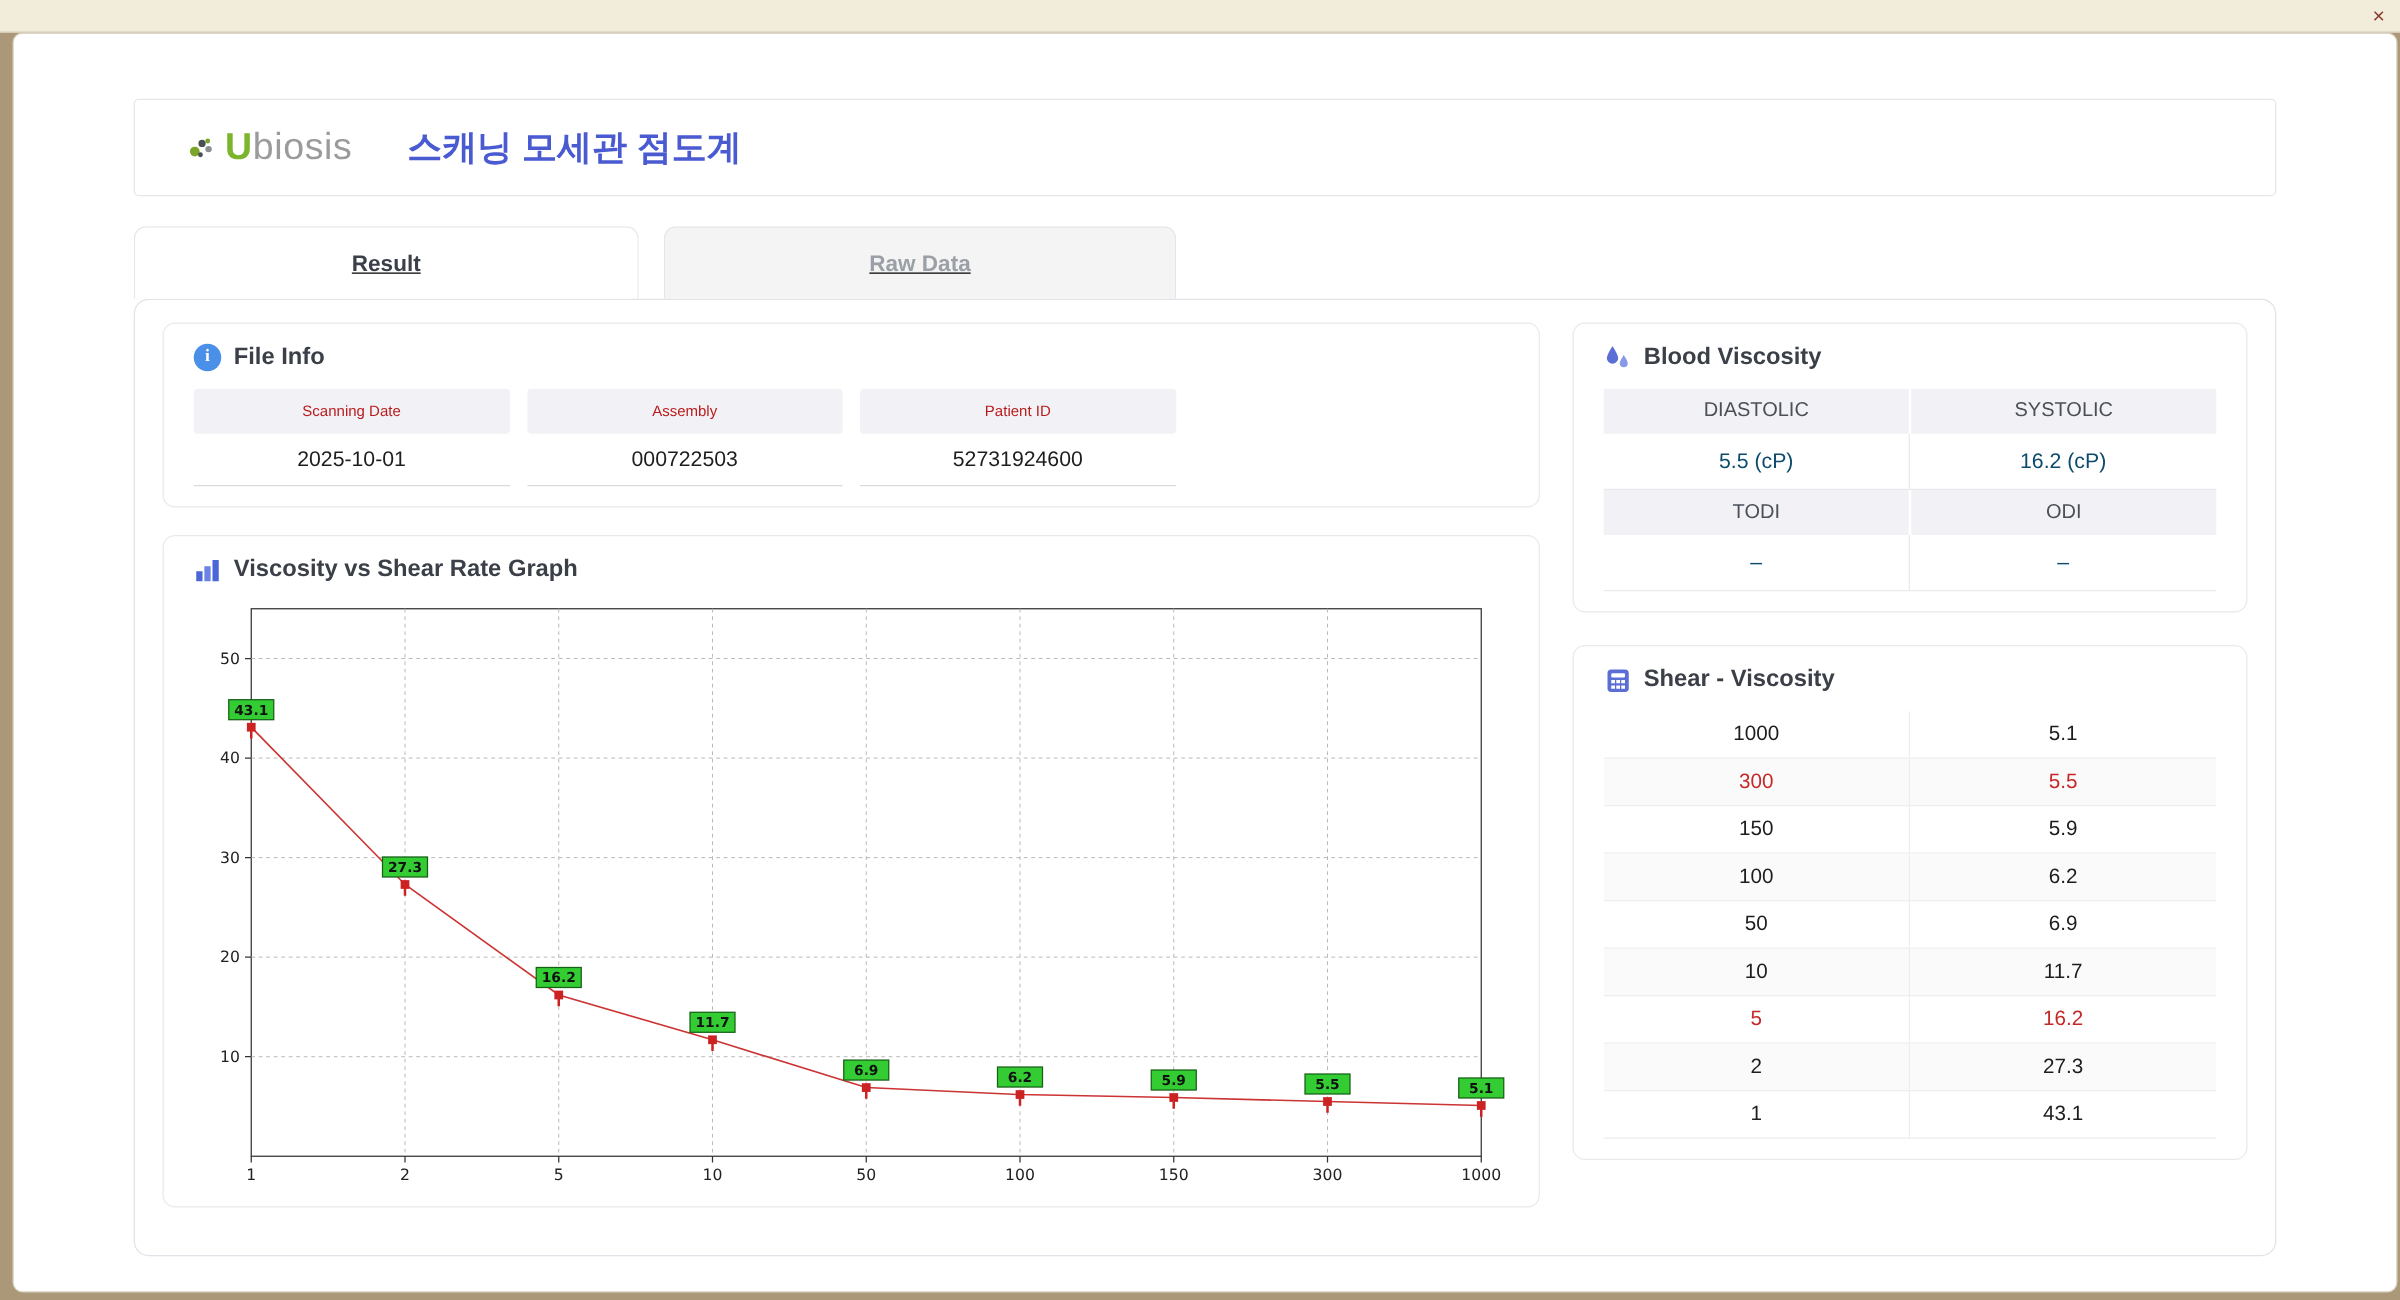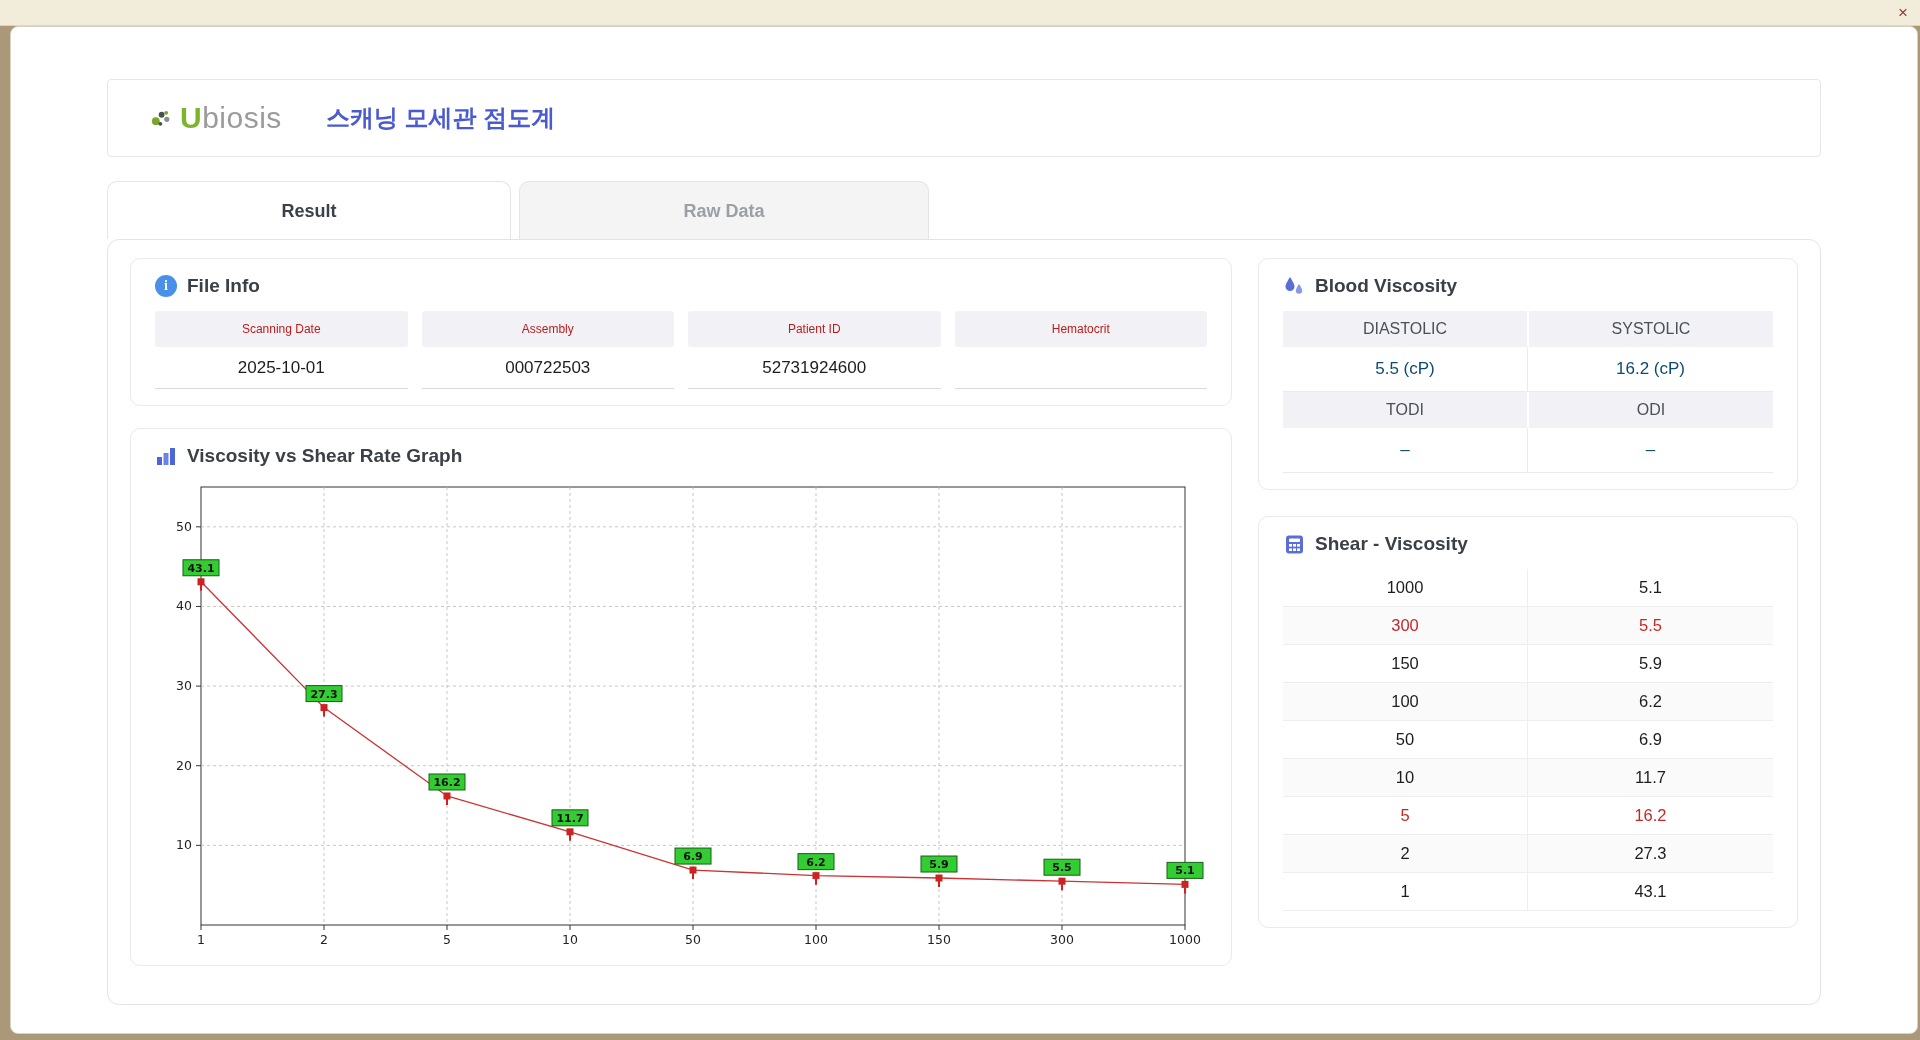--- a/index.html
+++ b/index.html
@@ -16,24 +16,24 @@
     background:#ffffff; border:1px solid #d8d2c2; border-radius:8px; overflow:hidden; }
   .content { width:1714px; margin:0 auto; padding-top:52px; }
 
   
   .header-card { height:78px; border:1px solid #e6e6ec; border-radius:4px;
     display:flex; align-items:center; padding-left:42px; gap:44px; background:#fff; }
   .logo { display:flex; align-items:center; gap:8px; }
   .logo-text { font-size:30px; font-weight:500; letter-spacing:0.5px; }
   .logo-u { color:#7cb52b; font-weight:600; }
   .logo-rest { color:#9b9b9b; }
-  .app-title { font-size:24px; font-weight:700; color:#4a5ad0; }
-
-  
-  .tabs { display:flex; margin-top:24px; gap:8px; position:relative; z-index:2; }
+  .app-title { font-size:28px; font-weight:700; color:#4a5ad0; }
+
+  
+  .tabs { display:flex; margin-top:24px; gap:20px; position:relative; z-index:2;text-decoration:underline; }
   .tab { height:58px; line-height:58px; text-align:center; font-size:18px; font-weight:700;
     border:1px solid #e4e4ea; border-bottom:none; border-radius:10px 10px 0 0; cursor:pointer; }
   .tab.active { width:404px; background:#ffffff; color:#3a3f4a; margin-bottom:-1px; }
   .tab.inactive { width:410px; background:#f4f4f5; color:#9aa0a6; font-weight:600; }
 
   
   .main-box { border:1px solid #e2e2e8; border-radius:12px; padding:18px 22px;
     display:flex; gap:26px; position:relative; z-index:1; min-height:766px; background:#fff; }
   .col-left { width:1102px; display:flex; flex-direction:column; gap:22px; }
   .col-right { width:540px; display:flex; flex-direction:column; gap:26px; }
@@ -116,24 +116,20 @@
                 <div class="field-label">Scanning Date</div>
                 <div class="field-value">2025-10-01</div>
               </div>
               <div class="field">
                 <div class="field-label">Assembly</div>
                 <div class="field-value">000722503</div>
               </div>
               <div class="field">
                 <div class="field-label">Patient ID</div>
                 <div class="field-value">52731924600</div>
-              </div>
-              <div class="field">
-                <div class="field-label">Hematocrit</div>
-                <div class="field-value"></div>
               </div>
             </div>
         </div>
 
         <div class="card">
           <div class="card-title">
             <span class="icn">
               <svg width="22" height="22" viewBox="0 0 22 22">
                 <rect x="2" y="12" width="5" height="8" fill="#4b66d6"></rect>
                 <rect x="8.5" y="8" width="5" height="12" fill="#6b83e4"></rect>

